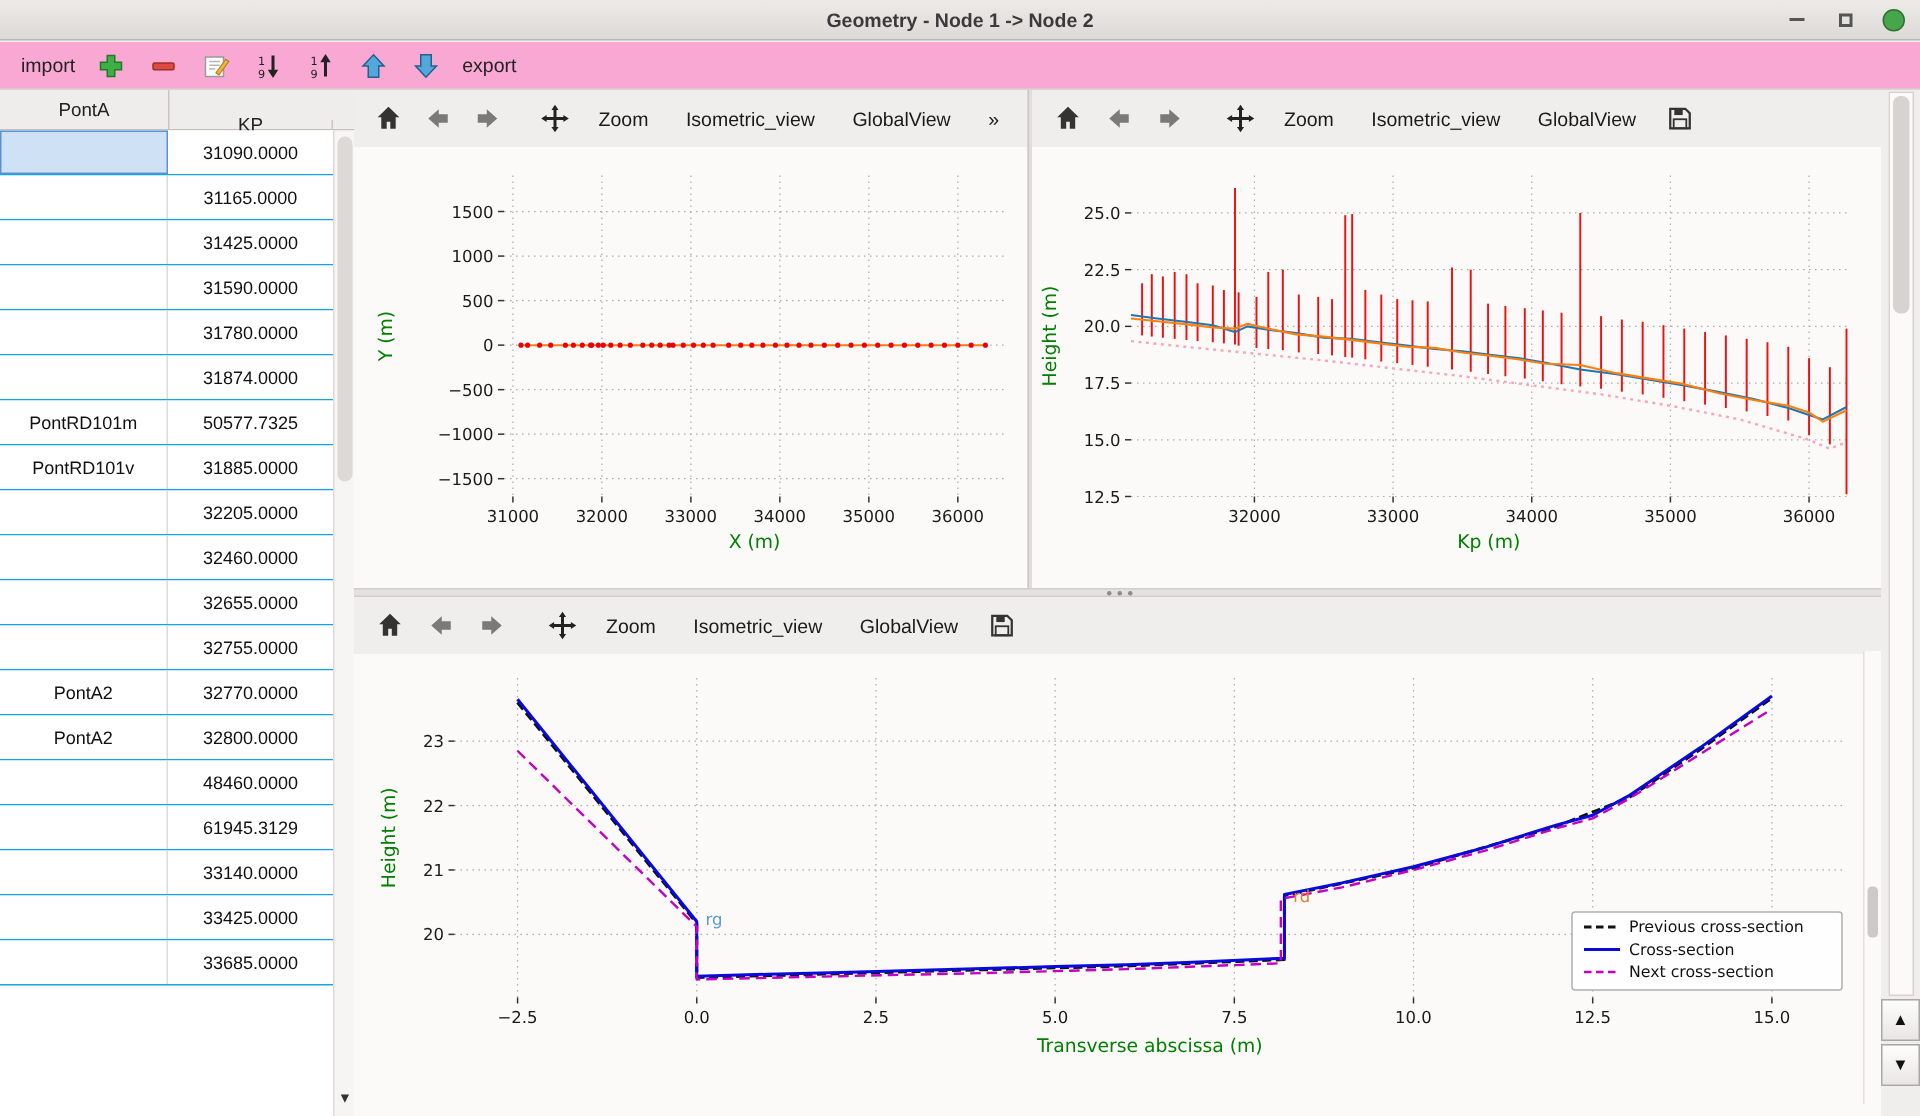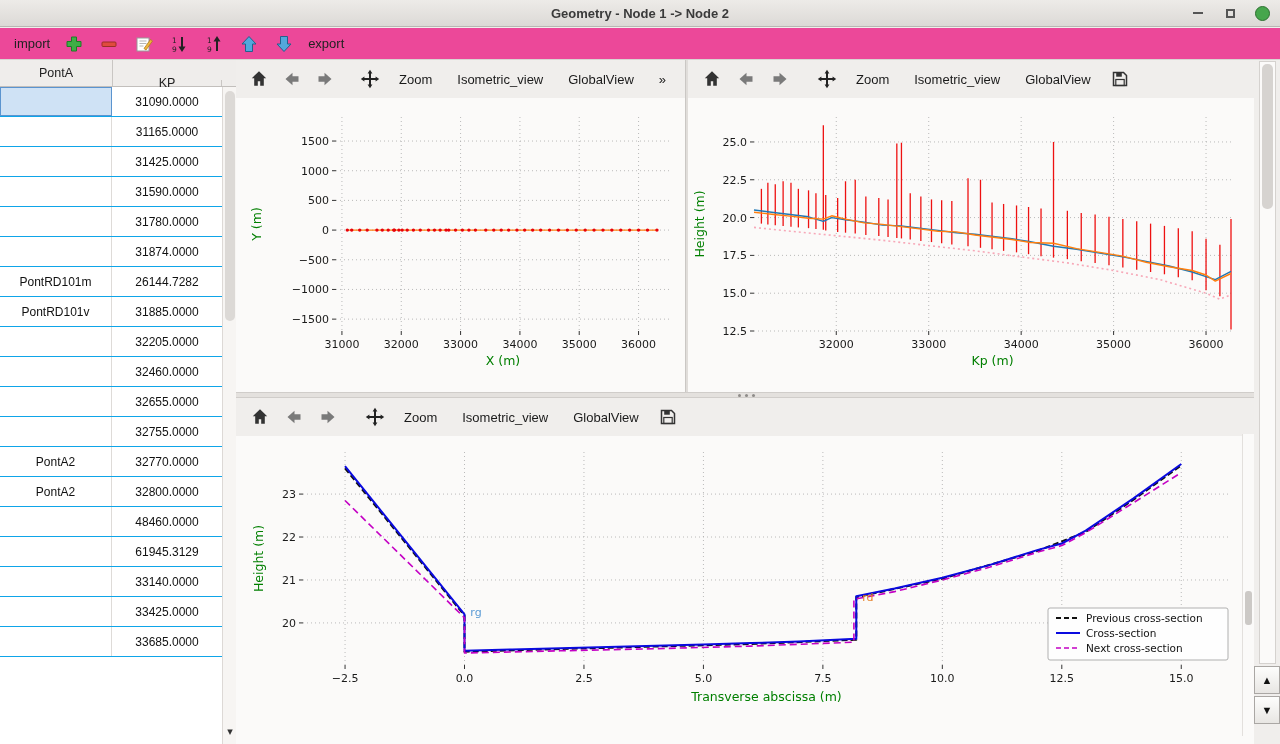--- a/index.html
+++ b/index.html
@@ -13,21 +13,21 @@
     background:linear-gradient(#edebe8,#dcd9d6); border-bottom:1px solid #b9b6b3;
     display:flex; align-items:center; justify-content:center; }
   .title { font-size:13px; font-weight:bold; color:#3a3a3a; }
   .win-controls { position:absolute; right:10px; top:0; height:100%; display:flex; align-items:center; gap:16px; }
   .wc { display:flex; align-items:center; justify-content:center; width:16px; height:16px; }
   .minbar { display:inline-block; width:10px; height:2px; background:#555; }
   .maxbox { display:inline-block; width:9px; height:9px; border:2px solid #555; }
   .closedot { display:inline-block; width:15px; height:15px; border-radius:50%; background:#46a64c; border:1px solid #2e7031; }
 
   
-  .app-toolbar { position:absolute; top:28px; left:0; right:0; height:32px; background:#ec4899;
+  .app-toolbar { position:absolute; top:28px; left:0; right:0; height:32px; background:#f9a8d4;
     border-bottom:1px solid #d8d5d2; display:flex; align-items:center; gap:13px; padding:0 14px; }
   .tb-label { font-size:13px; color:#222; }
   .tb-icon { width:22px; height:22px; display:flex; align-items:center; justify-content:center; }
 
   
   .left-panel { position:absolute; top:60px; left:0; width:238px; bottom:0; background:#fff; border-right:1px solid #c9c6c3; }
   .thead { display:flex; height:27px; background:#efedeb; border-bottom:1px solid #c2bfbc; }
   .th { display:flex; align-items:center; justify-content:center; font-size:12.5px; color:#222; }
   .th.name { width:113px; border-right:1px solid #c9c6c3; }
   .th.kp { width:109px; border-right:1px solid #c9c6c3;margin-top:20px; }
@@ -161,21 +161,21 @@
         <div class="trow">
           <div class="tcell name"></div>
           <div class="tcell kp">31780.0000</div>
         </div>
         <div class="trow">
           <div class="tcell name"></div>
           <div class="tcell kp">31874.0000</div>
         </div>
         <div class="trow">
           <div class="tcell name">PontRD101m</div>
-          <div class="tcell kp">26144.7282</div>
+          <div class="tcell kp">50577.7325</div>
         </div>
         <div class="trow">
           <div class="tcell name">PontRD101v</div>
           <div class="tcell kp">31885.0000</div>
         </div>
         <div class="trow">
           <div class="tcell name"></div>
           <div class="tcell kp">32205.0000</div>
         </div>
         <div class="trow">

